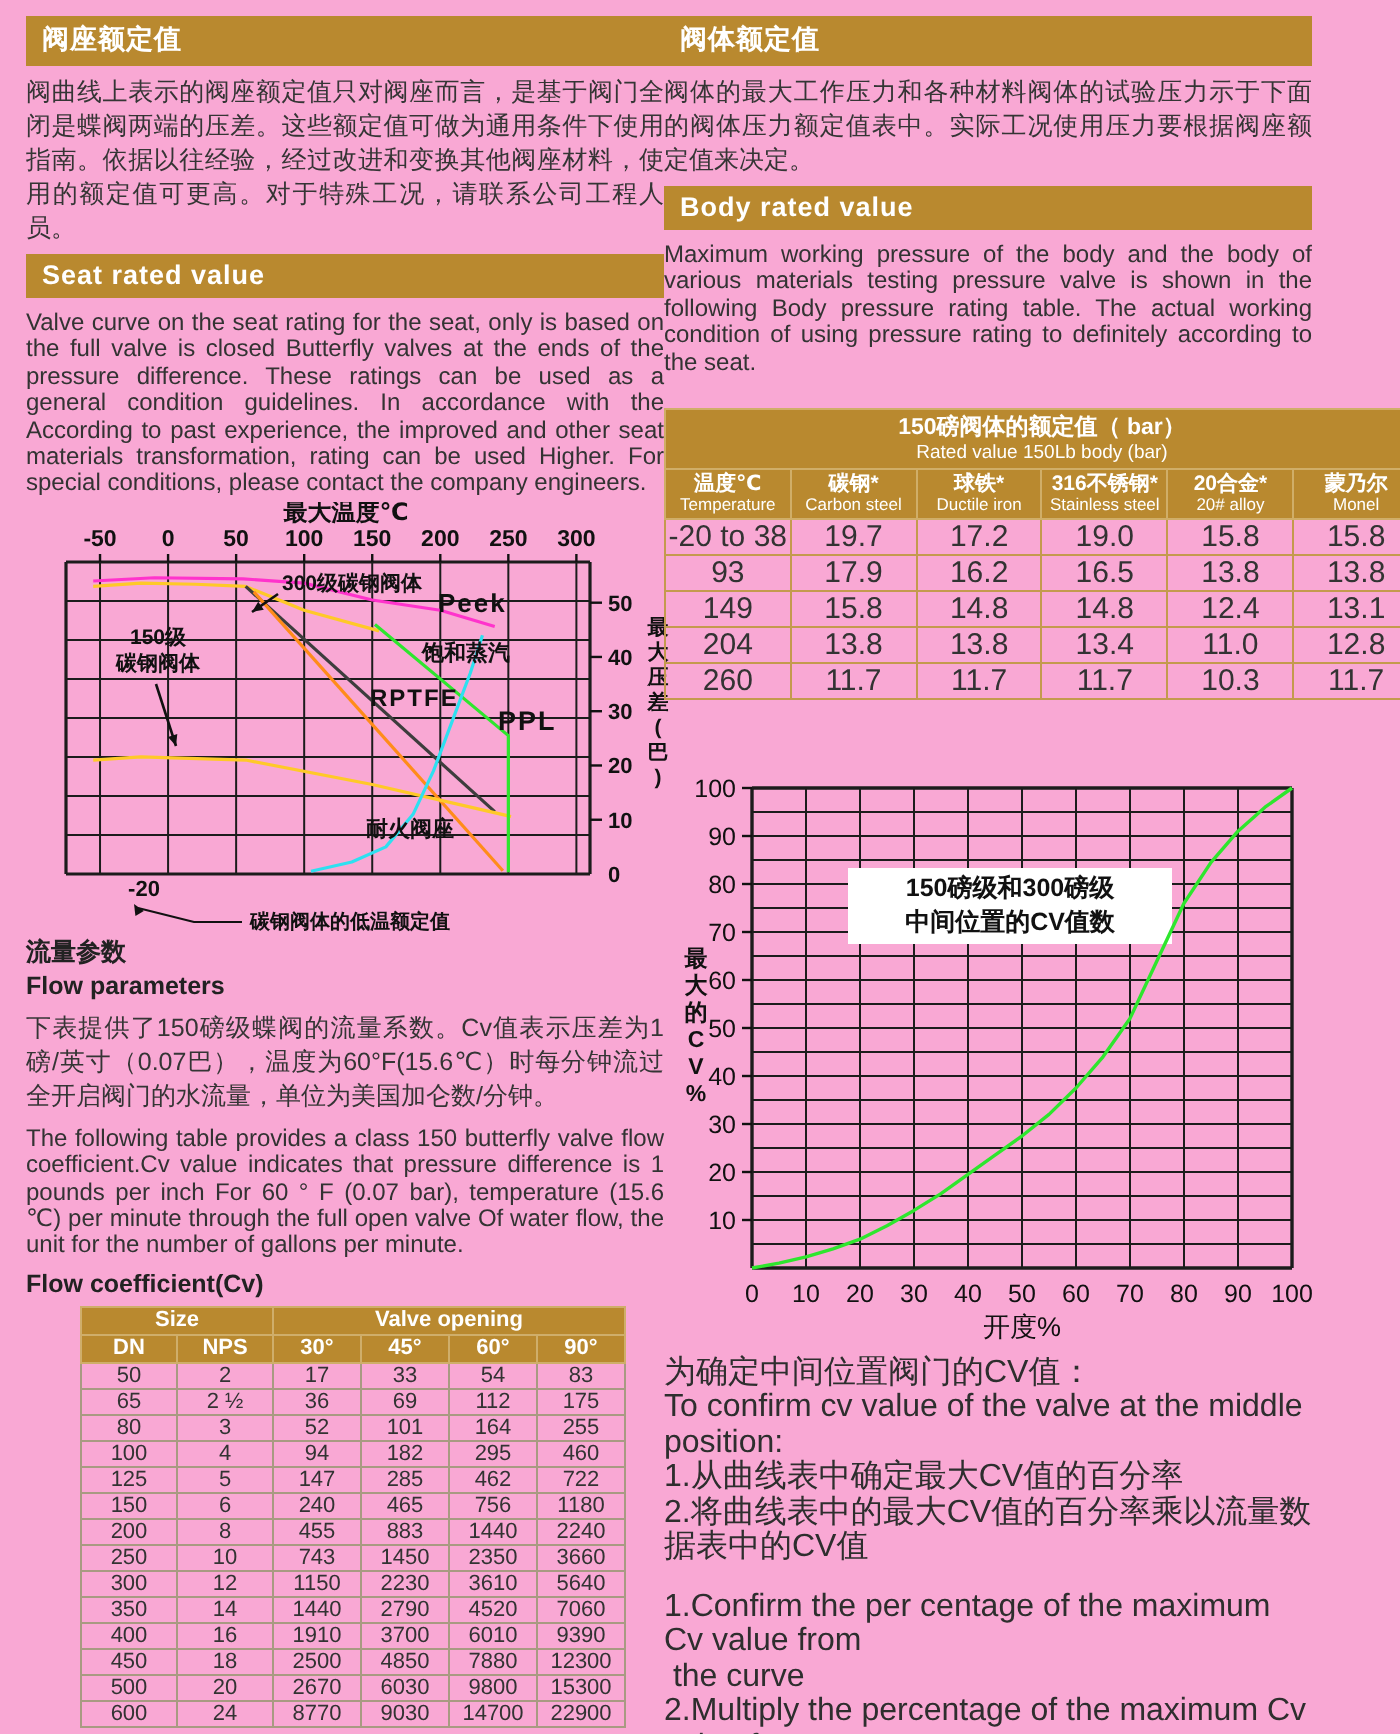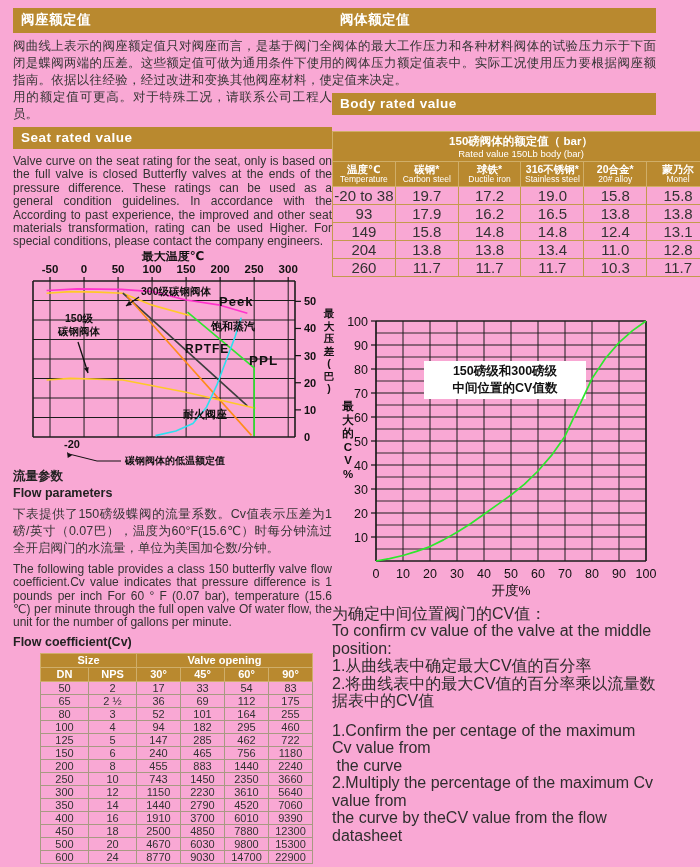--- a/index.html
+++ b/index.html
@@ -246,41 +246,42 @@
             <td>450</td>
             <td>18</td>
             <td>2500</td>
             <td>4850</td>
             <td>7880</td>
             <td>12300</td>
           </tr>
           <tr>
             <td>500</td>
             <td>20</td>
-            <td>4670</td>
+            <td>2670</td>
             <td>6030</td>
             <td>9800</td>
             <td>15300</td>
           </tr>
           <tr>
             <td>600</td>
             <td>24</td>
             <td>8770</td>
             <td>9030</td>
             <td>14700</td>
             <td>22900</td>
           </tr>
         </tbody>
     </table>
   </div>
 
   <div class="col col-right">
     <div class="gold-bar">阀体额定值</div>
     <p class="zh">阀体的最大工作压力和各种材料阀体的试验压力示于下面的阀体压力额定值表中。实际工况使用压力要根据阀座额定值来决定。</p>
     <div class="gold-bar">Body rated value</div>
+    <p class="en">Maximum working pressure of the body and the body of various materials testing pressure valve is shown in the following Body pressure rating table. The actual working condition of using pressure rating to definitely according to the seat.</p>
     <table class="body-table">
       <thead>
         <tr>
           <th colspan="6" class="title-cell">
             <div class="t-zh">150磅阀体的额定值（ bar）</div>
             <div class="t-en">Rated value 150Lb body (bar)</div>
           </th>
         </tr>
         <tr id="body-cols">
             <th>

